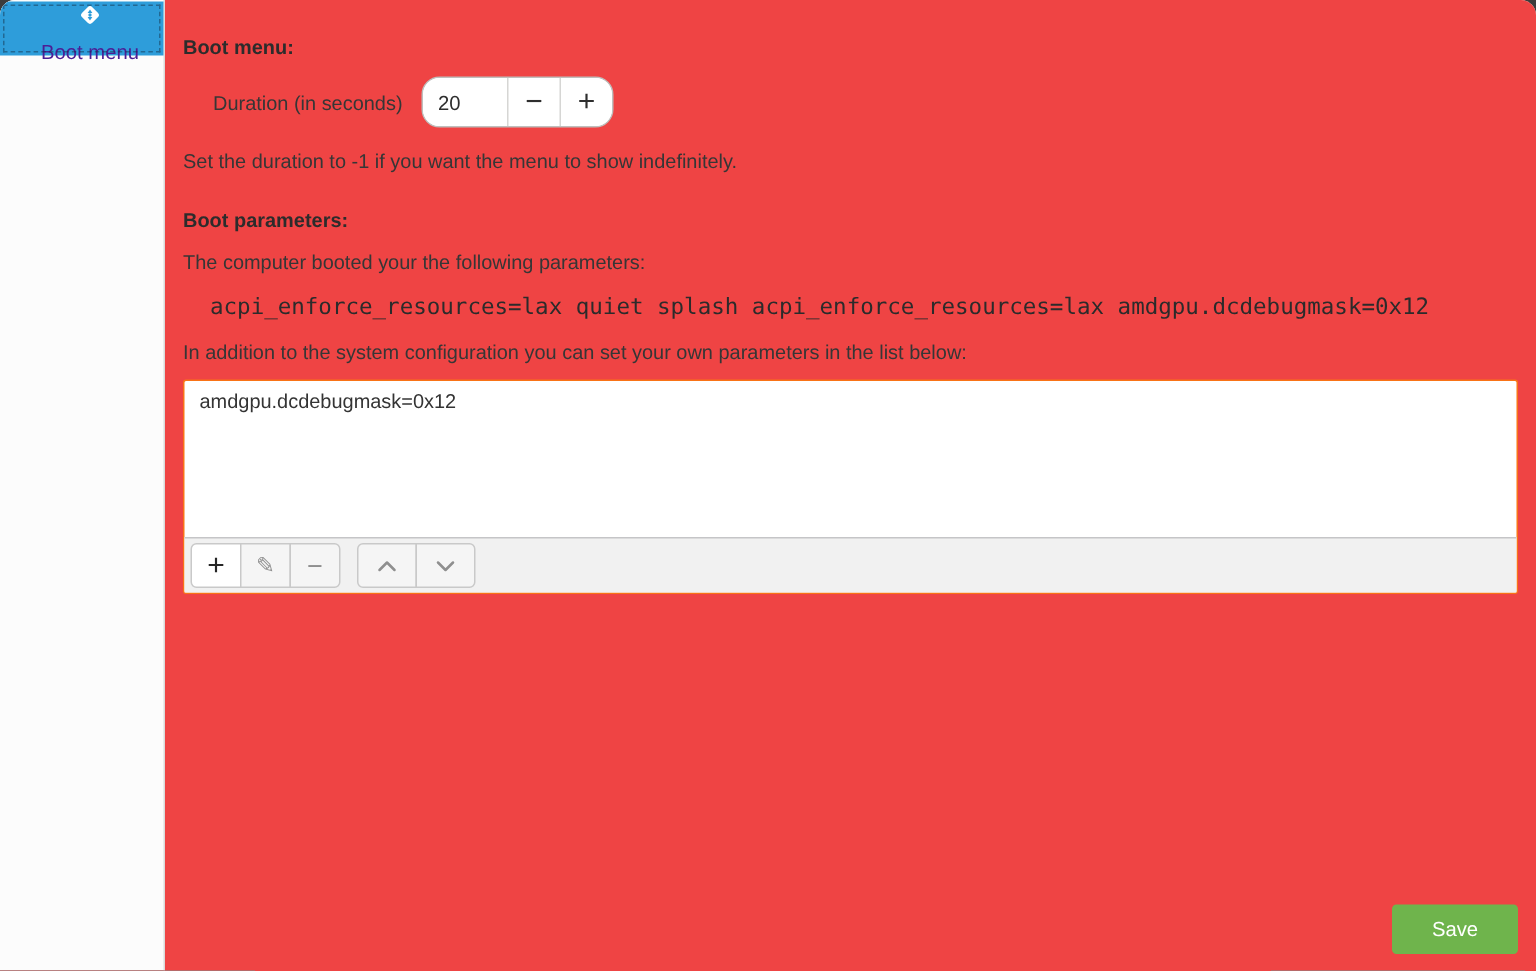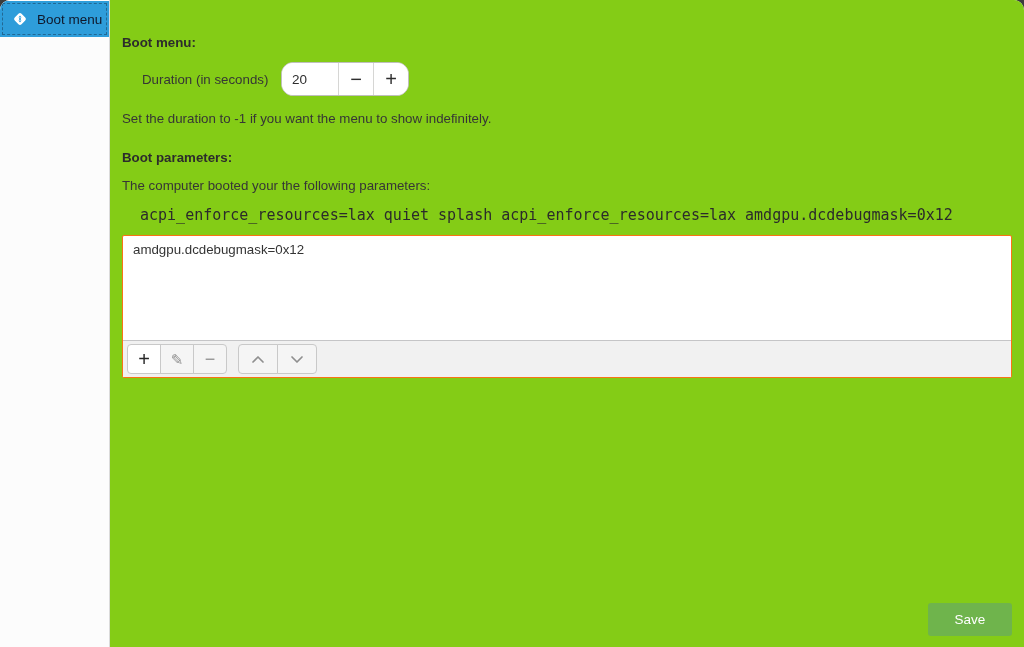--- a/index.html
+++ b/index.html
@@ -27,25 +27,25 @@
   .max-btn{width:26px;height:26px;display:flex;align-items:center;justify-content:center;margin-right:7px;cursor:pointer;}
   .max-btn .box{width:10px;height:10px;border:1.5px solid #2f2f2f;background:transparent;}
   .close-btn{width:22px;height:22px;border-radius:50%;background:#35a4e1;display:flex;align-items:center;justify-content:center;cursor:pointer;}
   
   .body-row{flex:1;display:flex;min-height:0;}
   .sidebar{width:109px;flex:none;background:#fcfcfc;border-right:1px solid #dadada;padding-top:1px;}
   .sidebar-item{
     height:36px;display:flex;align-items:center;gap:8px;padding-left:11px;
     font-size:13.5px;cursor:pointer;position:relative;
   }
-  .sidebar-item.selected{background:#2e9dda;color:#0f172a;}
+  .sidebar-item.selected{background:#2e9dda;color:#4c1d95;flex-direction:column;}
   .sidebar-item.selected::after{
     content:"";position:absolute;inset:2px;border:1px dashed rgba(20,40,60,.45);pointer-events:none;
   }
-  .content{flex:1;position:relative;background:#84cc16;padding:11px 12px;font-size:13.3px;color:#363636;}
+  .content{flex:1;position:relative;background:#ef4444;padding:0 12px;font-size:13.3px;color:#363636;}
   .section-heading{font-weight:bold;color:#2c2c2c;margin-top:24px;}
   .form-row{display:flex;align-items:center;margin-left:20px;}
   .form-row .lbl{width:139px;flex:none;color:#363636;}
   .row-toggle{margin-top:14px;height:26px;}
   .row-duration{margin-top:12px;height:34px;}
   
   .toggle{width:52px;height:25px;border-radius:13px;background:#cecece;position:relative;cursor:pointer;}
   .toggle .knob{
     position:absolute;left:1px;top:1px;width:23px;height:23px;border-radius:50%;
     background:#ffffff;box-shadow:0 1px 2px rgba(0,0,0,.3);
@@ -131,20 +131,21 @@
       </div>
 
       <div class="hint">Set the duration to -1 if you want the menu to show indefinitely.</div>
 
       <div class="section-heading">Boot parameters:</div>
 
       <div class="booted-label">The computer booted your the following parameters:</div>
 
       <div class="mono-line">acpi_enforce_resources=lax quiet splash acpi_enforce_resources=lax amdgpu.dcdebugmask=0x12</div>
 
+      <div class="own-label">In addition to the system configuration you can set your own parameters in the list below:</div>
 
       <div class="list-frame">
         <div class="list-area">
           <div class="list-row">amdgpu.dcdebugmask=0x12</div>
         </div>
         <div class="list-toolbar">
           <div class="btn-group">
             <button class="tb-btn active">
               <span class="glyph-add">+</span>
             </button>

